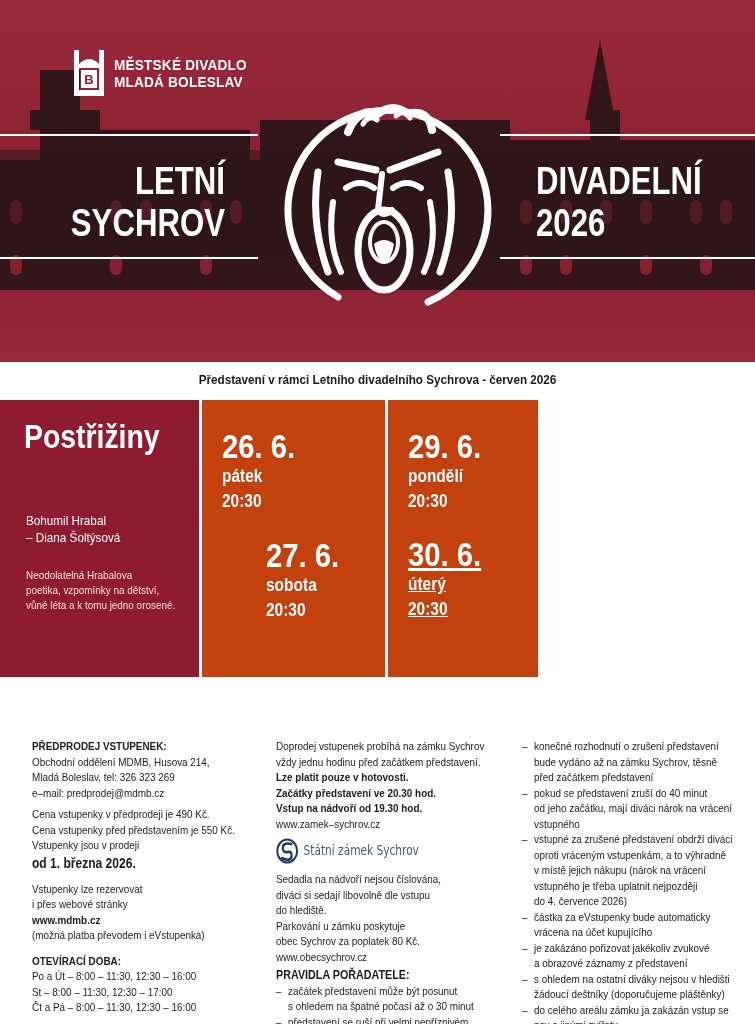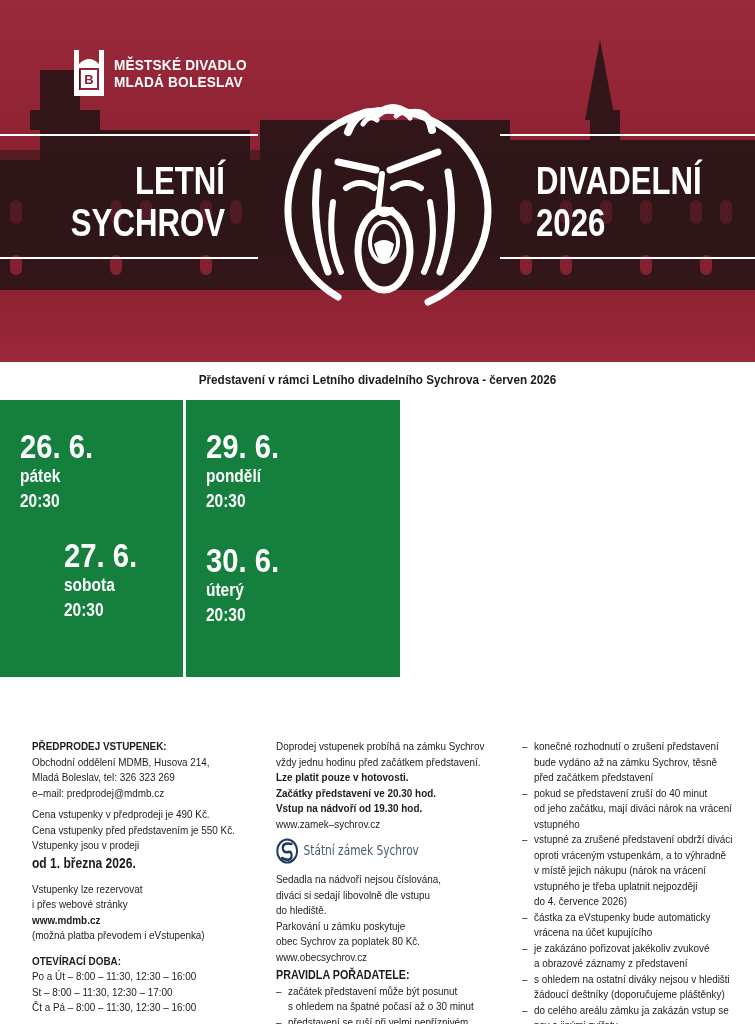--- a/index.html
+++ b/index.html
@@ -43,22 +43,22 @@
   .subtitle {
     position: absolute; left: 0; top: 372px; width: 755px; text-align: center;
     font-size: 13px; font-weight: bold; color: #1b1b1b;
     transform: scaleX(0.9);
   }
 
   
   .grid { position: absolute; left: 0; top: 400px; width: 755px; height: 277px; display: flex; gap: 3px; }
   .cell { position: relative; height: 277px; color: #fff; }
   .cell.red { background: #8f1b30; }
-  .cell.teal { background: #15803d; }
-  .c1 { width: 199px; } .c2 { width: 183px; } .c3 { width: 182px; } .c4 { width: 214px; }
+  .cell.teal { background: #c2410c; }
+  .c1 { width: 199px; } .c2 { width: 183px; } .c3 { width: 182px; } .c4 { width: 150px; }
 
   .show-title {
     position: absolute; left: 24px; top: 18px; font-weight: bold; font-size: 33px; line-height: 38px;
     transform: scaleX(0.86); transform-origin: left top;
   }
   .show-author {
     position: absolute; left: 26px; font-size: 13px; line-height: 17px;
     transform: scaleX(0.9); transform-origin: left top;
   }
   .show-desc {
@@ -187,20 +187,34 @@
       <ellipse cx="106" cy="150" rx="14" ry="20" stroke-width="4"></ellipse>
     </g>
     <path d="M96 152 q10 -8 20 0 q-2 14 -10 20 q-8 -6 -10 -20 Z" fill="#ffffff"></path>
   </svg>
 </div>
 
 <div class="subtitle">Představení v rámci Letního divadelního Sychrova - červen 2026</div>
 
 <div class="grid">
 
+  <div class="cell red c1">
+    <div class="show-title">
+      <div>Postřižiny</div>
+    </div>
+    <div class="show-author" style="top:112px;">
+      <div>Bohumil Hrabal</div>
+      <div>– Diana Šoltýsová</div>
+    </div>
+    <div class="show-desc" style="top:168px;">
+      <div>Neodolatelná Hrabalova</div>
+      <div>poetika, vzpomínky na dětství,</div>
+      <div>vůně léta a k tomu jedno orosené.</div>
+    </div>
+  </div>
 
   <div class="cell teal c2">
     <div class="date-block" style="top:28px;">
       <div class="date-big">26. 6.</div>
       <div class="date-day">pátek</div>
       <div class="date-time">20:30</div>
     </div>
     <div class="date-block" style="top:137px;margin-left:44px;">
       <div class="date-big">27. 6.</div>
       <div class="date-day">sobota</div>
@@ -208,21 +222,21 @@
     </div>
   </div>
 
 
   <div class="cell teal c4">
     <div class="date-block" style="top:28px;">
       <div class="date-big">29. 6.</div>
       <div class="date-day">pondělí</div>
       <div class="date-time">20:30</div>
     </div>
-    <div class="date-block" style="top:142px;">
+    <div class="date-block" style="top:136px;text-decoration:underline;">
       <div class="date-big">30. 6.</div>
       <div class="date-day">úterý</div>
       <div class="date-time">20:30</div>
     </div>
   </div>
 </div>
 
 <div class="info col1">
   <div class="sx">
     <div class="b">PŘEDPRODEJ VSTUPENEK:</div>

